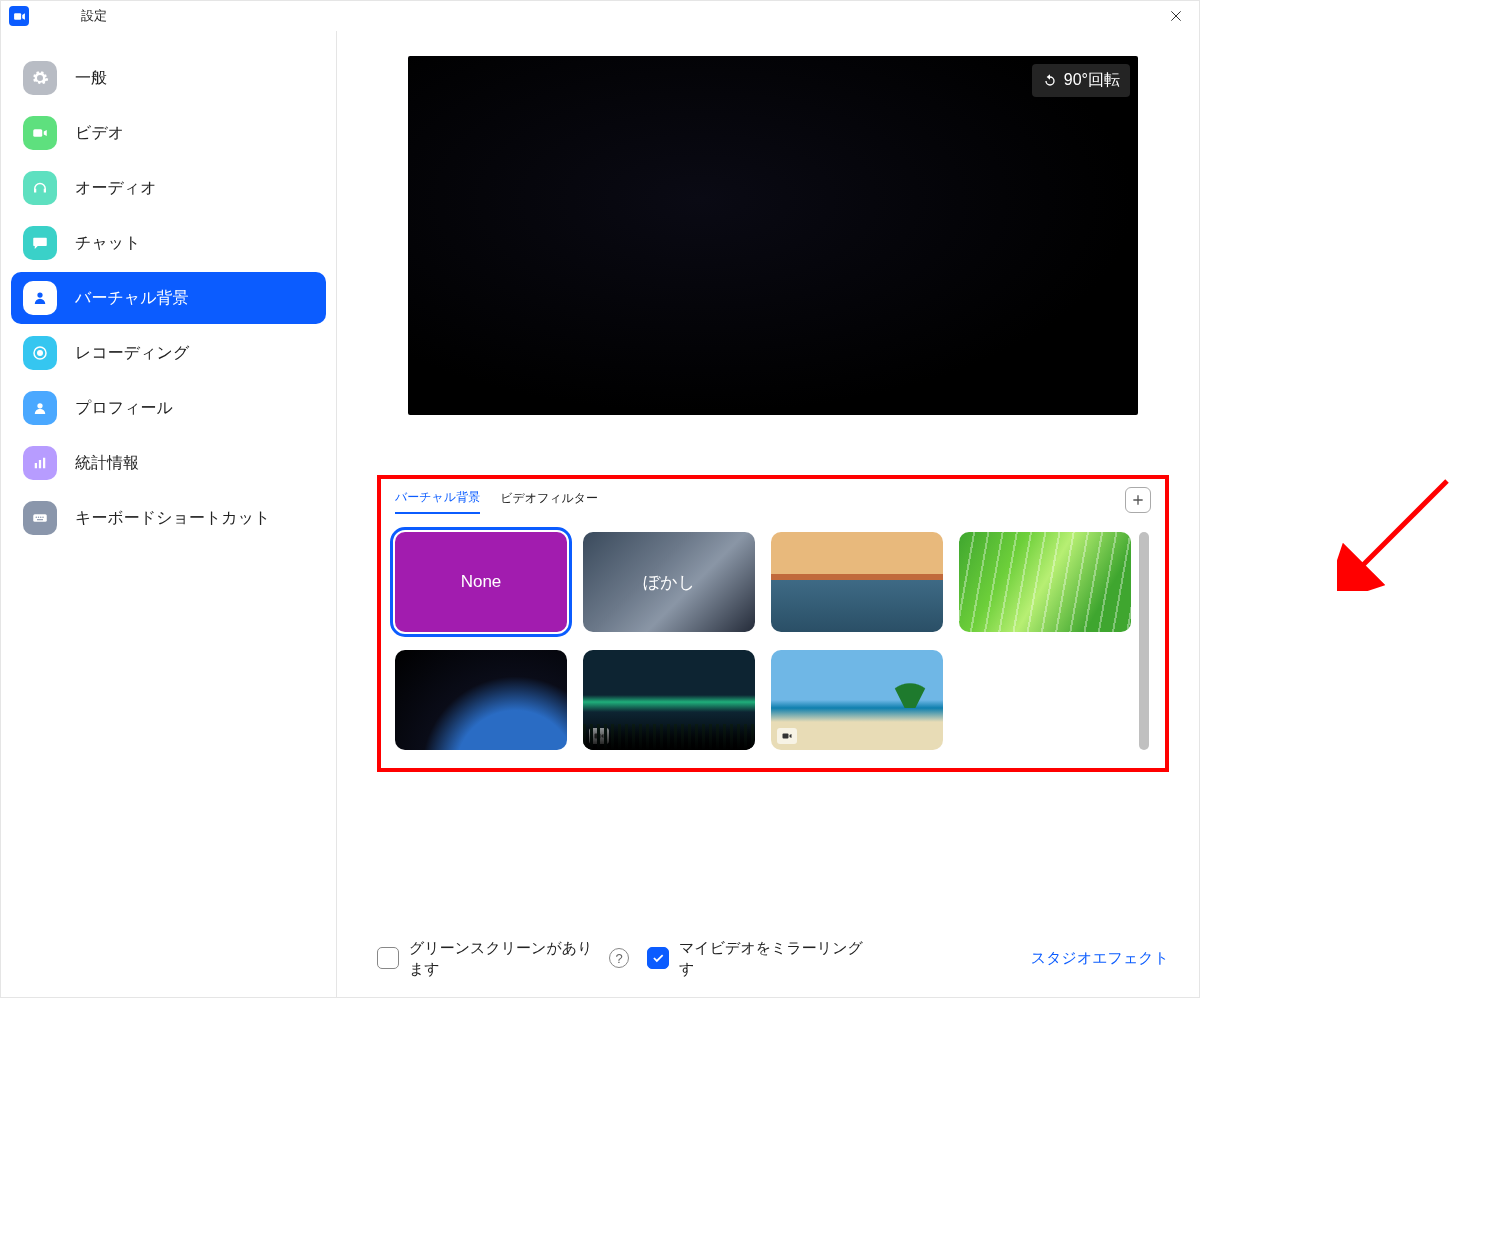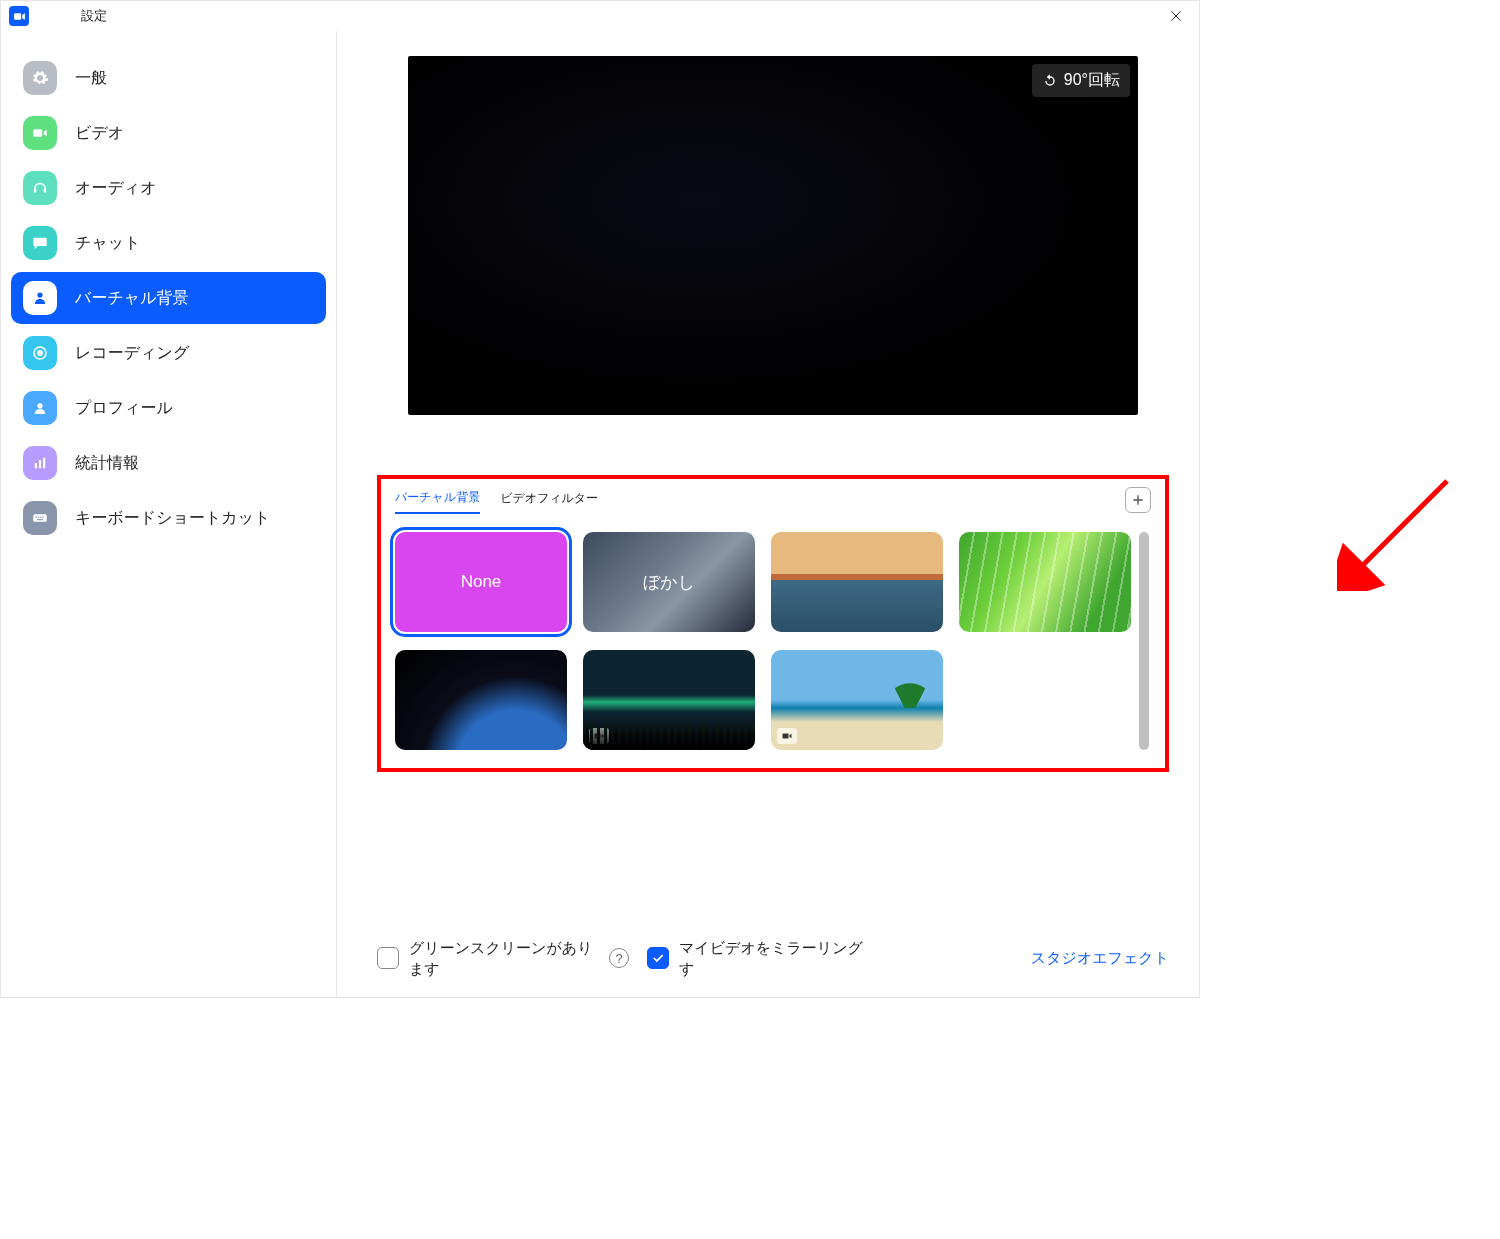--- a/index.html
+++ b/index.html
@@ -136,21 +136,21 @@
   }
   .video-badge {
     position:absolute; left:6px; bottom:6px;
     width:20px; height:16px; border-radius:3px;
     background: rgba(255,255,255,0.65);
     display:flex; align-items:center; justify-content:center;
   }
   .video-badge svg { width:12px; height:12px; fill:#333; }
 
   
-  .t-none { background:#d946ef; }
+  .t-none { background:#a21caf; }
   .t-blur { background: linear-gradient(135deg,#3a4a5c 0%, #6b7889 40%, #8a96a6 60%, #242b39 100%); }
   .t-bridge {
     background: linear-gradient(#e8b97c 0%, #e8b97c 42%, #c16a3c 42%, #c16a3c 48%, #3e6a85 48%, #2a4f66 100%);
   }
   .t-grass { background: linear-gradient(120deg,#3fa62f 0%, #6dcf3a 30%, #b7ef73 50%, #3fa62f 80%); position:relative; }
   .t-grass::after{content:"";position:absolute;inset:0;background:
      repeating-linear-gradient(100deg, rgba(255,255,255,0.35) 0 2px, transparent 2px 14px);}
   .t-earth { background: radial-gradient(circle at 70% 120%, #2a6cc4 0%, #2a6cc4 35%, #0a0c18 55%, #000 100%); }
   .t-aurora { background: linear-gradient(#0d2432 0%, #0d2432 45%, #1fae7a 52%, #0d2432 62%, #000 100%); position:relative;}
   .t-aurora::after{content:"";position:absolute;left:0;right:0;bottom:0;height:26px;

